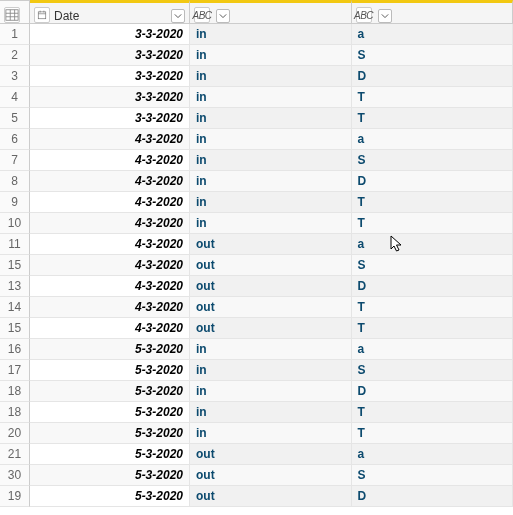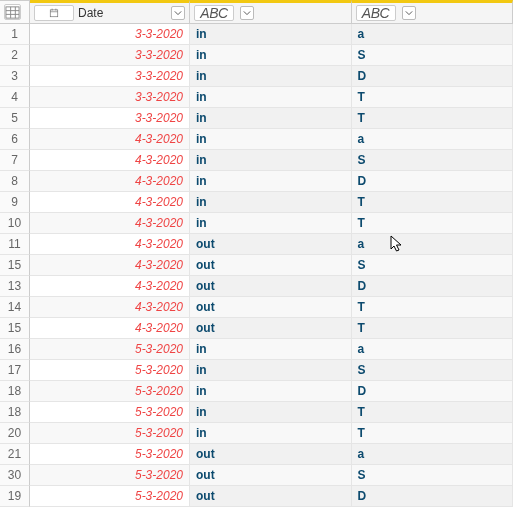--- a/index.html
+++ b/index.html
@@ -8,36 +8,36 @@
     font-size: 12px;
     background: #fff;
     width: 513px;
     height: 515px;
     overflow: hidden;
   }
   .grid { width: 100%; }
   .header-row { display: flex; height: 24px; }
   .header-cell {
     display: flex;
-    align-items: center;
+    align-items: flex-end;
     border-top: 3px solid #f2c811;
     border-right: 1px solid #ccc;
     border-bottom: 1px solid #ccc;
     background: #f5f5f5;
     position: relative;
     padding: 0 4px;
     color: #333;
   }
   .header-cell.rownum { width: 30px; border-top: 1px solid #ccc; background: #fafafa; }
   .header-cell.date { width: 160px; }
   .header-cell.txt  { flex: 1; }
   .type-icon {
     display: flex; align-items: center; justify-content: center;
-    width: 40px; height: 16px; margin-right: 4px;
-    font-size: 14px;
+    width: 16px; height: 16px; margin-right: 4px;
+    font-size: 10px;
     background: #fff; border: 1px solid #ccc; border-radius: 2px;
     color: #555;
   }
   .type-icon.date-icon svg { width: 10px; height: 10px; }
   .type-icon.abc { font-style: italic; letter-spacing: -0.5px; }
   .col-label { flex: 1; font-size: 12px; color: #333; }
   .col-dd {
     width: 14px; height: 14px;
     display: flex; align-items: center; justify-content: center;
     border: 1px solid #bbb; background: #fff; border-radius: 2px;
@@ -53,21 +53,21 @@
     padding: 0 6px;
     color: #444;
   }
   .cell.rownum {
     width: 30px; justify-content: center;
     background: #fafafa; color: #666;
     border-right: 1px solid #ccc;
   }
   .cell.date {
     width: 160px; justify-content: flex-end;
-    font-style: italic; color: #ef4444;
+    font-style: italic; color: #000000; font-weight: bold;
   }
   .cell.txt {
     flex: 1; justify-content: flex-start;
     background: #f1f1f1; color: #0c4a6e; font-weight: bold;
   }
   .cursor {
     position: absolute;
     left: 390px; top: 235px;
     width: 14px; height: 20px;
     pointer-events: none;

